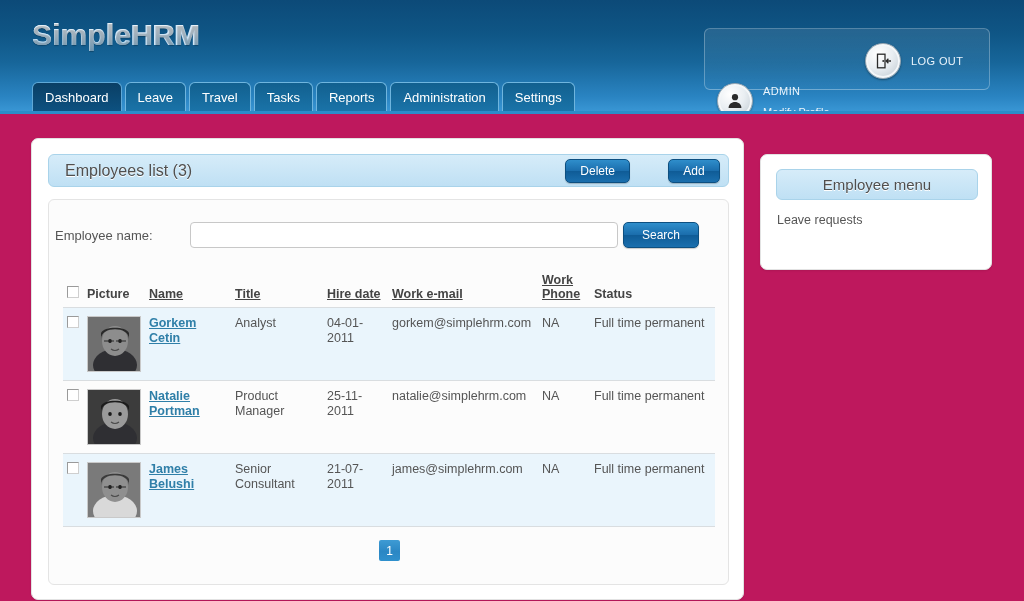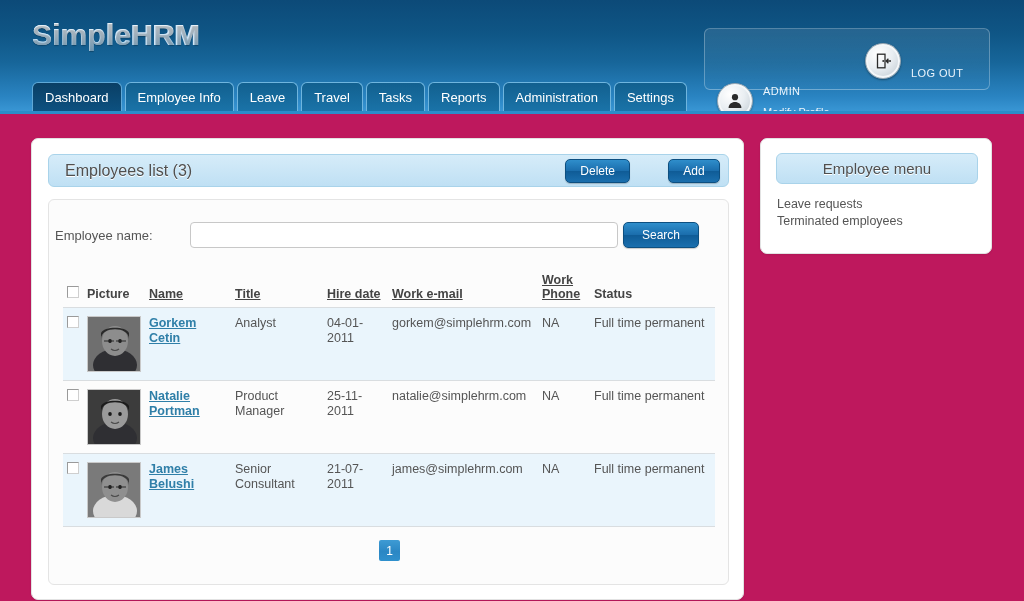--- a/index.html
+++ b/index.html
@@ -51,21 +51,21 @@
   .userbox {
     position: absolute;
     right: 34px; top: 28px;
     width: 286px; height: 62px;
     border: 1px solid rgba(255,255,255,0.28);
     border-radius: 6px;
     background: linear-gradient(to bottom, rgba(255,255,255,0.10), rgba(255,255,255,0.02));
   }
   .userchunk { position: absolute; top: 10px; display: flex; align-items: center; }
   .userchunk.admin { left: 12px; margin-top: 44px; }
-  .userchunk.logout { left: 160px; top: 14px; align-items: flex-end; }
+  .userchunk.logout { left: 160px; top: 14px; }
   .circ-icon {
     width: 36px; height: 36px; border-radius: 50%;
     background: radial-gradient(circle at 35% 30%, #ffffff 0%, #e9eef2 45%, #b9c4cc 100%);
     border: 1px solid #9aa8b3;
     box-shadow: inset 0 0 0 2px #f4f7f9, 0 1px 2px rgba(0,0,0,0.35);
     display: flex; align-items: center; justify-content: center;
     flex: none;
   }
   .user-text { margin-left: 10px; color: #eaf4fc; }
   .user-text .u1 { font-size: 11px; letter-spacing: 0.4px; line-height: 14px; }
@@ -267,21 +267,21 @@
   
   .side-panel {
     position: absolute;
     right: 32px;
     width: 232px;
     background: #ffffff;
     border: 1px solid #e2e2e2;
     border-radius: 7px;
     box-shadow: 0 1px 2px rgba(0,0,0,0.09);
   }
-  .side-panel.p1 { top: 24px; height: 116px; }
+  .side-panel.p1 { top: 40px; height: 116px; }
   .side-panel.p2 { top: 152px; height: 164px; }
   .side-head {
     position: absolute;
     left: 15px; top: 14px;
     width: 202px; height: 31px;
     background: linear-gradient(to bottom, #d6ecf9 0%, #bfe0f4 100%);
     border: 1px solid #a9d3ea;
     border-radius: 6px;
     display: flex; align-items: center; justify-content: center;
     font-size: 15px;
@@ -326,21 +326,20 @@
           <circle cx="9.2" cy="9" r="0.9" fill="#2b2b2b"></circle>
           <path d="M17 9 L12.6 9 M14.4 6.8 L12.2 9 L14.4 11.2" stroke="#2b2b2b" stroke-width="1.3" fill="none"></path>
         </svg>
       </span>
       <span class="logout-label">LOG OUT</span>
     </div>
   </div>
 
   <div class="nav" id="nav">
       <div class="tab active">Dashboard</div>
-      <div class="tab">Employee Info</div>
       <div class="tab">Leave</div>
       <div class="tab">Travel</div>
       <div class="tab">Tasks</div>
       <div class="tab">Reports</div>
       <div class="tab">Administration</div>
       <div class="tab">Settings</div>
     </div>
 </div>
 
 <div class="page">
@@ -451,18 +450,17 @@
       <div class="pager">
         <div class="pager-btn">1</div>
       </div>
     </div>
   </div>
 
   <div class="side-panel p1">
     <div class="side-head">Employee menu</div>
     <div class="side-list">
       <div class="si">Leave requests</div>
-      <div class="si">Terminated employees</div>
     </div>
   </div>
 
 
 </div>
 
 </body></html>

